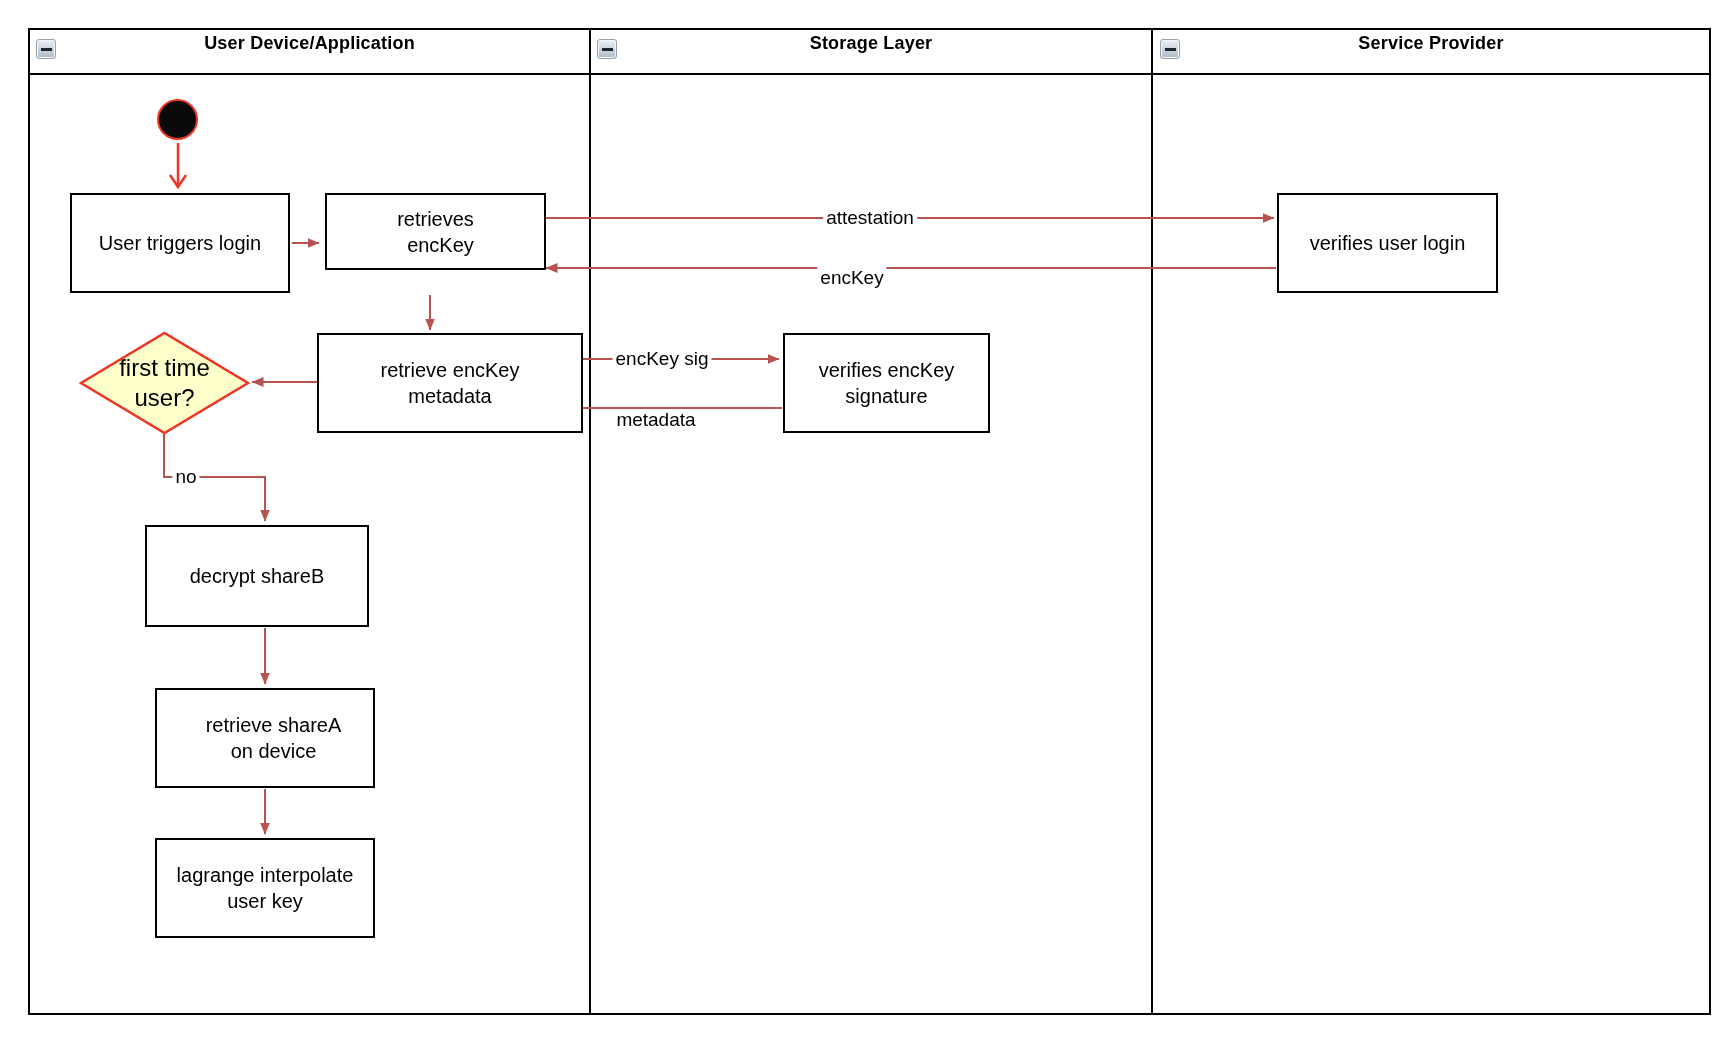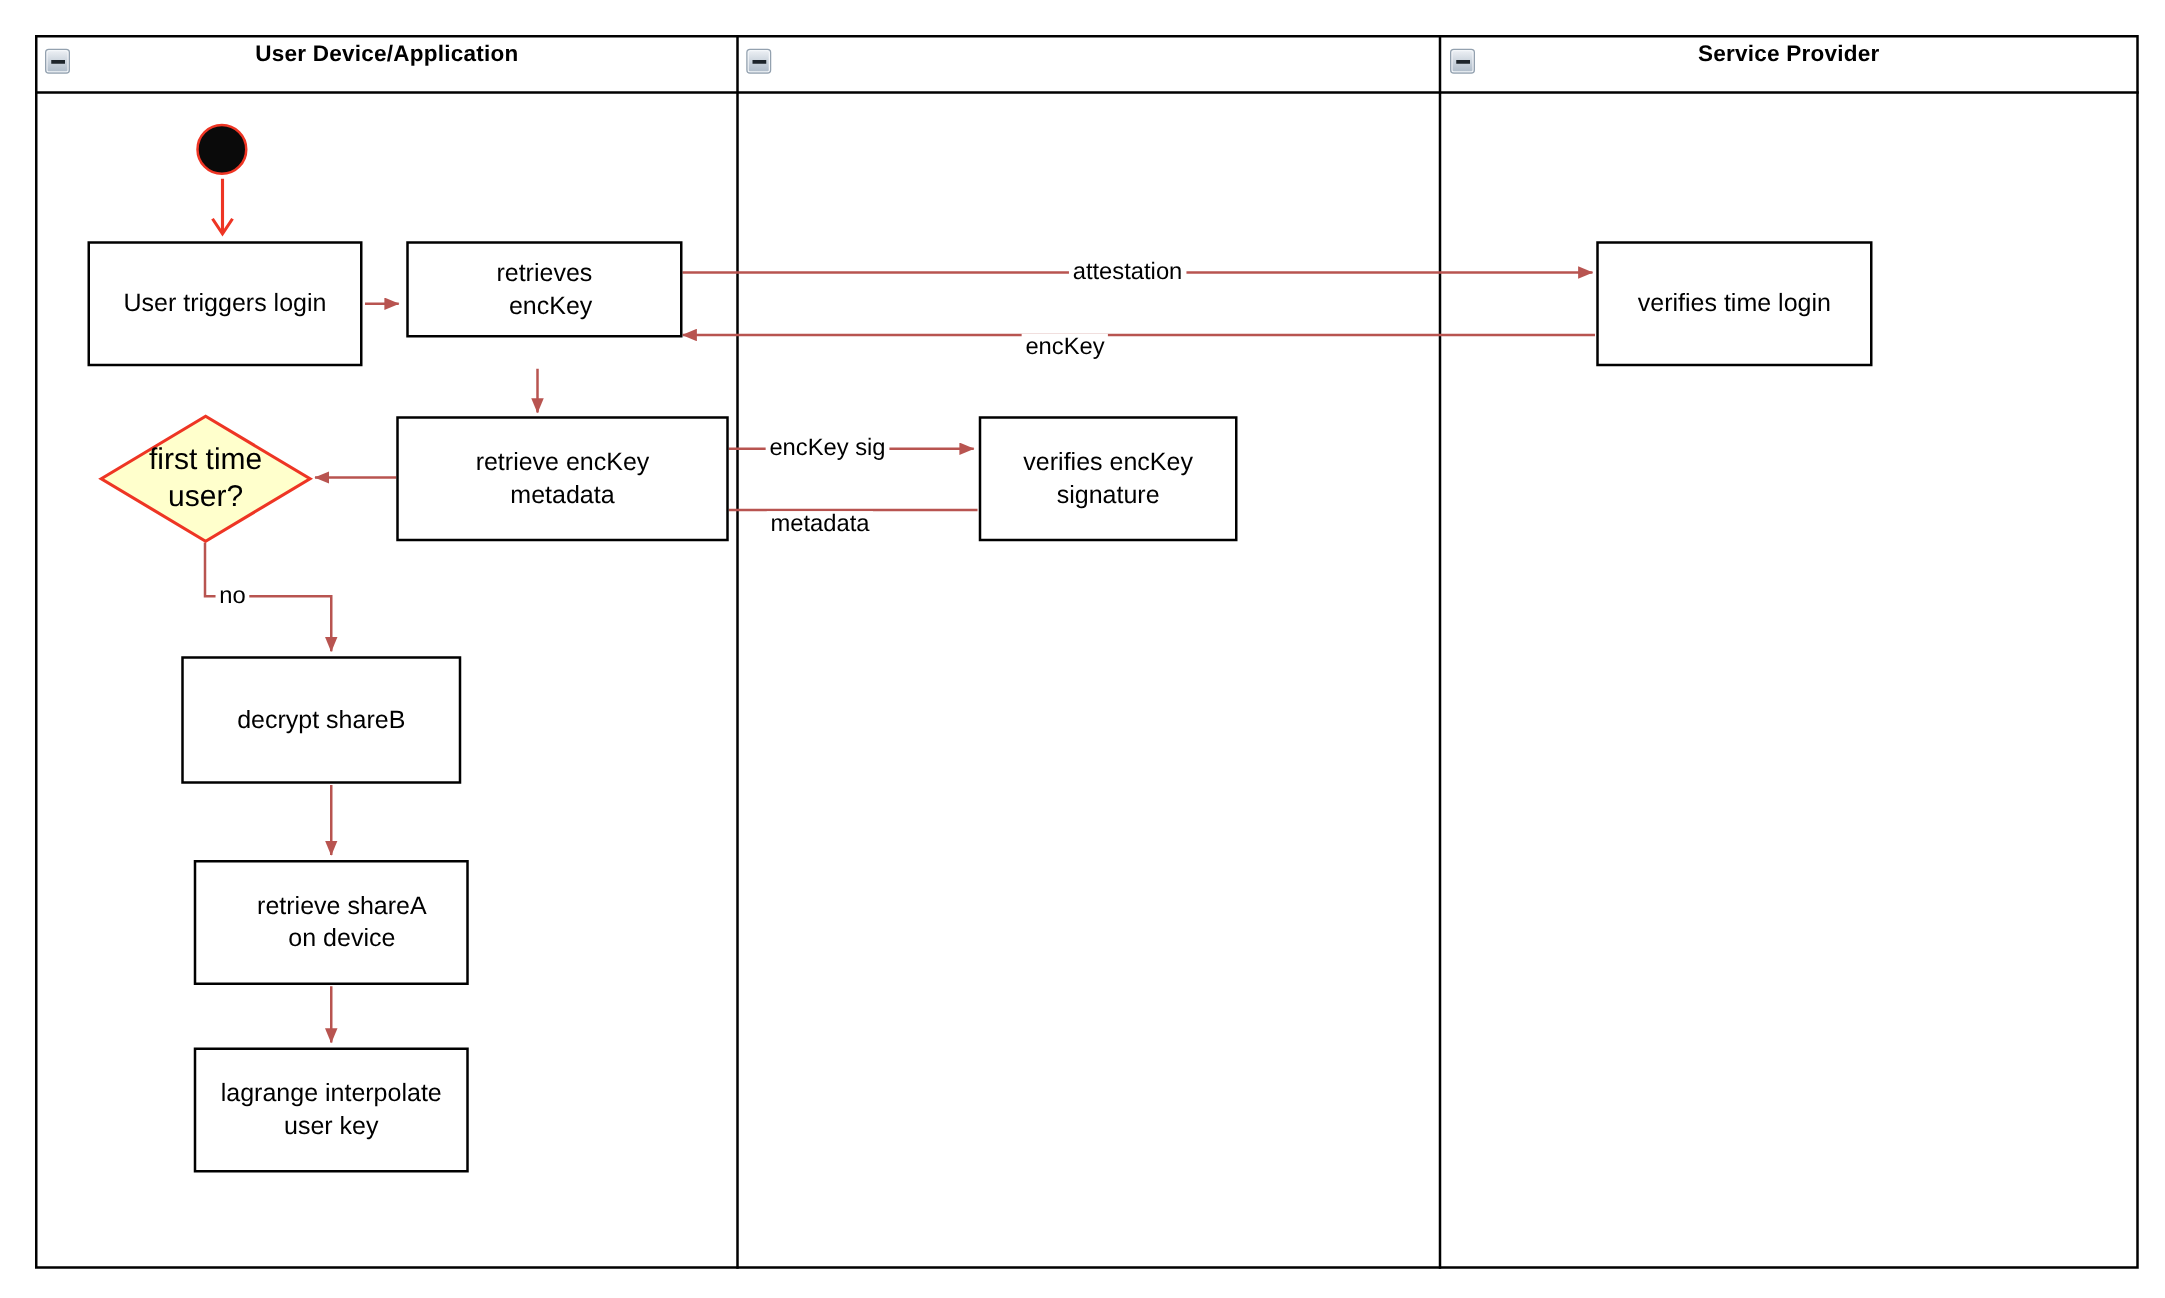--- a/index.html
+++ b/index.html
@@ -75,20 +75,23 @@
 <div class="canvas">
 
   <div class="pool"></div>
   <div class="lane-sep" style="left:589px;"></div>
   <div class="lane-sep" style="left:1151px;"></div>
   <div class="header-line"></div>
 
   <div class="lane-title" style="left:30px;width:559px;">
     <span>User Device/Application</span>
   </div>
+  <div class="lane-title" style="left:591px;width:560px;">
+    <span>Storage Layer</span>
+  </div>
   <div class="lane-title" style="left:1153px;width:556px;">
     <span>Service Provider</span>
   </div>
 
   <div class="collapse-btn" style="left:36px;top:39px;"></div>
   <div class="collapse-btn" style="left:597px;top:39px;"></div>
   <div class="collapse-btn" style="left:1160px;top:39px;"></div>
 
   <svg class="edges" viewBox="0 0 1732 1038">
     <defs>
@@ -109,38 +112,38 @@
     <path class="edge" marker-end="url(#tri)" d="M543,359 L779,359"></path>
     <path class="edge" marker-end="url(#tri)" d="M782,408 L547,408"></path>
     <path class="edge" marker-end="url(#tri)" d="M320,382 L252,382"></path>
     <path class="edge" marker-end="url(#tri)" d="M164,434 L164,477 L265,477 L265,521"></path>
     <path class="edge" marker-end="url(#tri)" d="M265,628 L265,684"></path>
     <path class="edge" marker-end="url(#tri)" d="M265,789 L265,834"></path>
 
     <polygon class="decision-shape" points="81,383 164.5,333 248,383 164.5,433"></polygon>
   </svg>
 
-  <div class="edge-label center-both" style="left:870px;top:218px;margin-left:32px;">attestation</div>
+  <div class="edge-label center-both" style="left:870px;top:218px;">attestation</div>
   <div class="edge-label center-x" style="left:852px;top:267px;">encKey</div>
   <div class="edge-label center-both" style="left:662px;top:359px;">encKey sig</div>
   <div class="edge-label center-x" style="left:656px;top:409px;">metadata</div>
   <div class="edge-label center-both" style="left:186px;top:477px;">no</div>
 
   <div class="start-node"></div>
 
   <div class="decision-label">first time
 user?</div>
 
   <div class="node" style="left:70px;top:193px;width:220px;height:100px;">User triggers login</div>
   <div class="node" style="left:325px;top:193px;width:221px;height:77px;text-align:right;">retrieves
 encKey</div>
   <div class="node" style="left:317px;top:333px;width:266px;height:100px;">retrieve encKey
 metadata</div>
   <div class="node" style="left:783px;top:333px;width:207px;height:100px;">verifies encKey
 signature</div>
-  <div class="node" style="left:1277px;top:193px;width:221px;height:100px;">verifies time login</div>
+  <div class="node" style="left:1277px;top:193px;width:221px;height:100px;">verifies user login</div>
   <div class="node" style="left:145px;top:525px;width:224px;height:102px;">decrypt shareB</div>
   <div class="node" style="left:155px;top:688px;width:220px;height:100px;padding-left:17px;">retrieve shareA
 on device</div>
   <div class="node" style="left:155px;top:838px;width:220px;height:100px;">lagrange interpolate
 user key</div>
 
 </div>
 
 </body></html>

